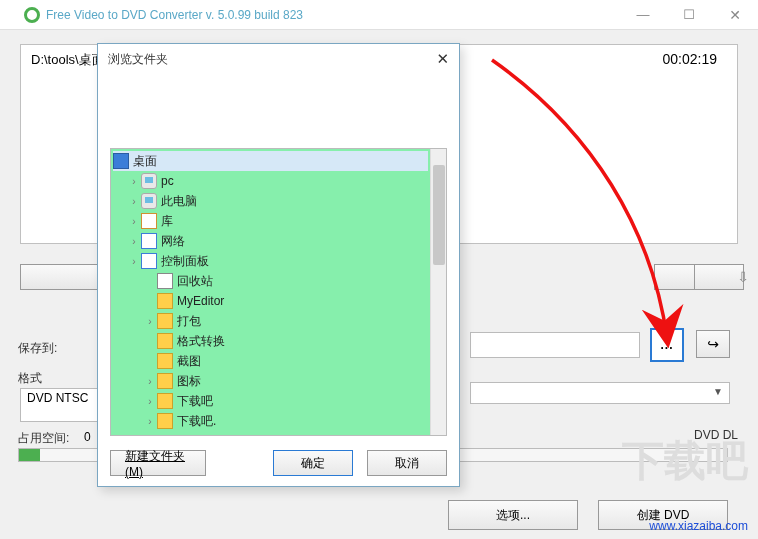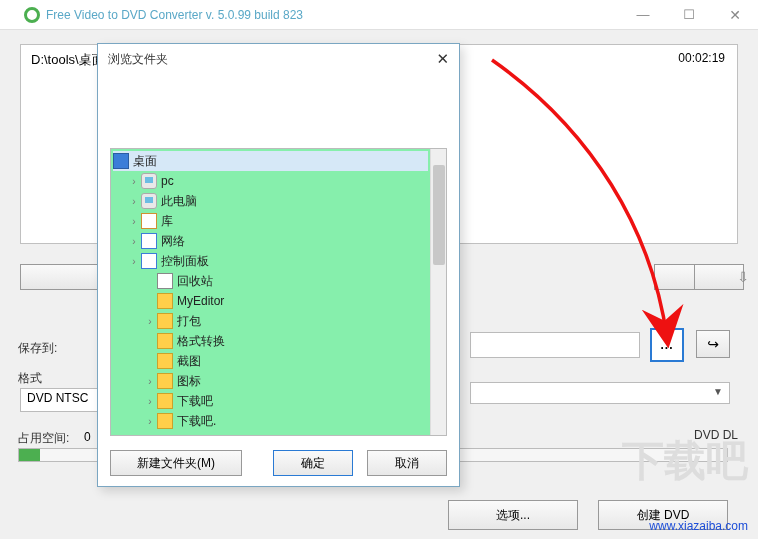--- a/index.html
+++ b/index.html
@@ -11,38 +11,38 @@
 .titlebar .title-text { font-size: 12px; color: #5aa8c7; flex: 1; }
 .titlebar .win-btn { width: 46px; height: 30px; display: flex; align-items: center; justify-content: center; color: #888; font-size: 13px; }
 .titlebar .win-btn.close { font-size: 14px; }
 
 
 .main { position: absolute; top: 30px; left: 0; right: 0; bottom: 0; background: #f0f0f0; padding: 14px; }
 
 
 .preview-box { position: absolute; left: 20px; top: 14px; width: 718px; height: 200px; background: #fff; border: 1px solid #c0c0c0; padding: 6px 10px; }
 .preview-path { font-size: 13px; color: #000; }
-.preview-time { position: absolute; right: 12px; top: 6px; font-size: 12px; color: #000; }
+.preview-time { position: absolute; right: 20px; top: 6px; font-size: 14px; color: #000; }
 
 
 .filerow-btn { position: absolute; height: 26px; border: 1px solid #999; background: linear-gradient(#fafafa,#e8e8e8); font-size: 12px; display: flex; align-items: center; justify-content: center; padding-left: 48px; }
 .add-btn { left: 20px; top: 234px; width: 136px; }
 .updown { top: 234px; width: 32px; color: #888; font-size: 14px; }
 .up-btn { left: 654px; }
 .down-btn { left: 694px; }
 
 
 .lbl { position: absolute; left: 18px; font-size: 12px; color: #333; }
 .lbl.saveTo { top: 310px; }
 .selpath-input { position: absolute; top: 302px; left: 470px; width: 170px; height: 26px; border: 1px solid #bbb; background: #fff; }
 .browse-btn { position: absolute; top: 298px; left: 650px; width: 34px; height: 34px; border: 2px solid #2a7ad4; background: #fff; display: flex; align-items: center; justify-content: center; font-weight: bold; letter-spacing: 1px; font-size: 12px; }
 .open-btn { position: absolute; top: 300px; left: 696px; width: 34px; height: 28px; border: 1px solid #999; background: linear-gradient(#fafafa,#e8e8e8); display: flex; align-items: center; justify-content: center; font-size: 14px; }
 
 .lbl.fmt-l { top: 340px; }
-.fmt-val { position: absolute; left: 20px; top: 358px; width: 80px; height: 24px; border: 1px solid #bbb; background: #fff; font-size: 12px; padding: 2px 6px; }
+.fmt-val { position: absolute; left: 20px; top: 358px; width: 80px; height: 34px; border: 1px solid #bbb; background: #fff; font-size: 12px; padding: 2px 6px; }
 .fmt-select { position: absolute; left: 470px; top: 352px; width: 260px; height: 22px; border: 1px solid #bbb; background: #fff; }
 .fmt-select::after { content: "▼"; position: absolute; right: 6px; top: 3px; font-size: 10px; color: #555; }
 
 .lbl.space-l { top: 400px; }
 .space-val { position: absolute; left: 84px; top: 400px; font-size: 12px; }
 .progress { position: absolute; left: 18px; top: 418px; width: 710px; height: 14px; border: 1px solid #bbb; background: #f6f6f6; }
 .progress .fill { width: 3%; height: 100%; background: #4caf50; }
 .dvddl { position: absolute; right: 20px; top: 398px; font-size: 12px; color: #333; }
 
 .bottom-btn { position: absolute; top: 470px; height: 30px; border: 1px solid #999; background: linear-gradient(#fafafa,#e8e8e8); font-size: 12px; display: flex; align-items: center; justify-content: center; }
@@ -71,21 +71,21 @@
 .node.l2 { padding-left: 30px; }
 .icon.pc { background: #e8e8e8; border-color: #aaa; border-radius: 3px; position: relative; }
 .icon.pc::after { content: ""; position: absolute; left: 3px; top: 3px; width: 8px; height: 6px; background: #6bbde3; }
 .icon.net { background: #fff; border-color: #3b7dd8; }
 .icon.lib { background: #fff; border-color: #d09030; }
 .icon.cp { background: #fff; border-color: #3b7dd8; }
 .icon.bin { background: #fff; border-color: #888; }
 
 .dlg-btns { display: flex; gap: 14px; padding: 10px 12px; }
 .dlg-btn { height: 26px; border: 1px solid #999; background: linear-gradient(#fafafa,#e8e8e8); font-size: 12px; display: flex; align-items: center; justify-content: center; padding: 0 14px; }
-.dlg-btn.newf { width: 132px; margin-right: auto; }
+.dlg-btn.newf { width: 96px; margin-right: auto; text-decoration: underline; }
 .dlg-btn.ok { width: 80px; border: 1px solid #2a7ad4; }
 .dlg-btn.cancel { width: 80px; }
 
 
 .arrow { position: absolute; left: 472px; top: 50px; pointer-events: none; }
 </style>
 </head>
 <body>
 
 <div class="titlebar">

